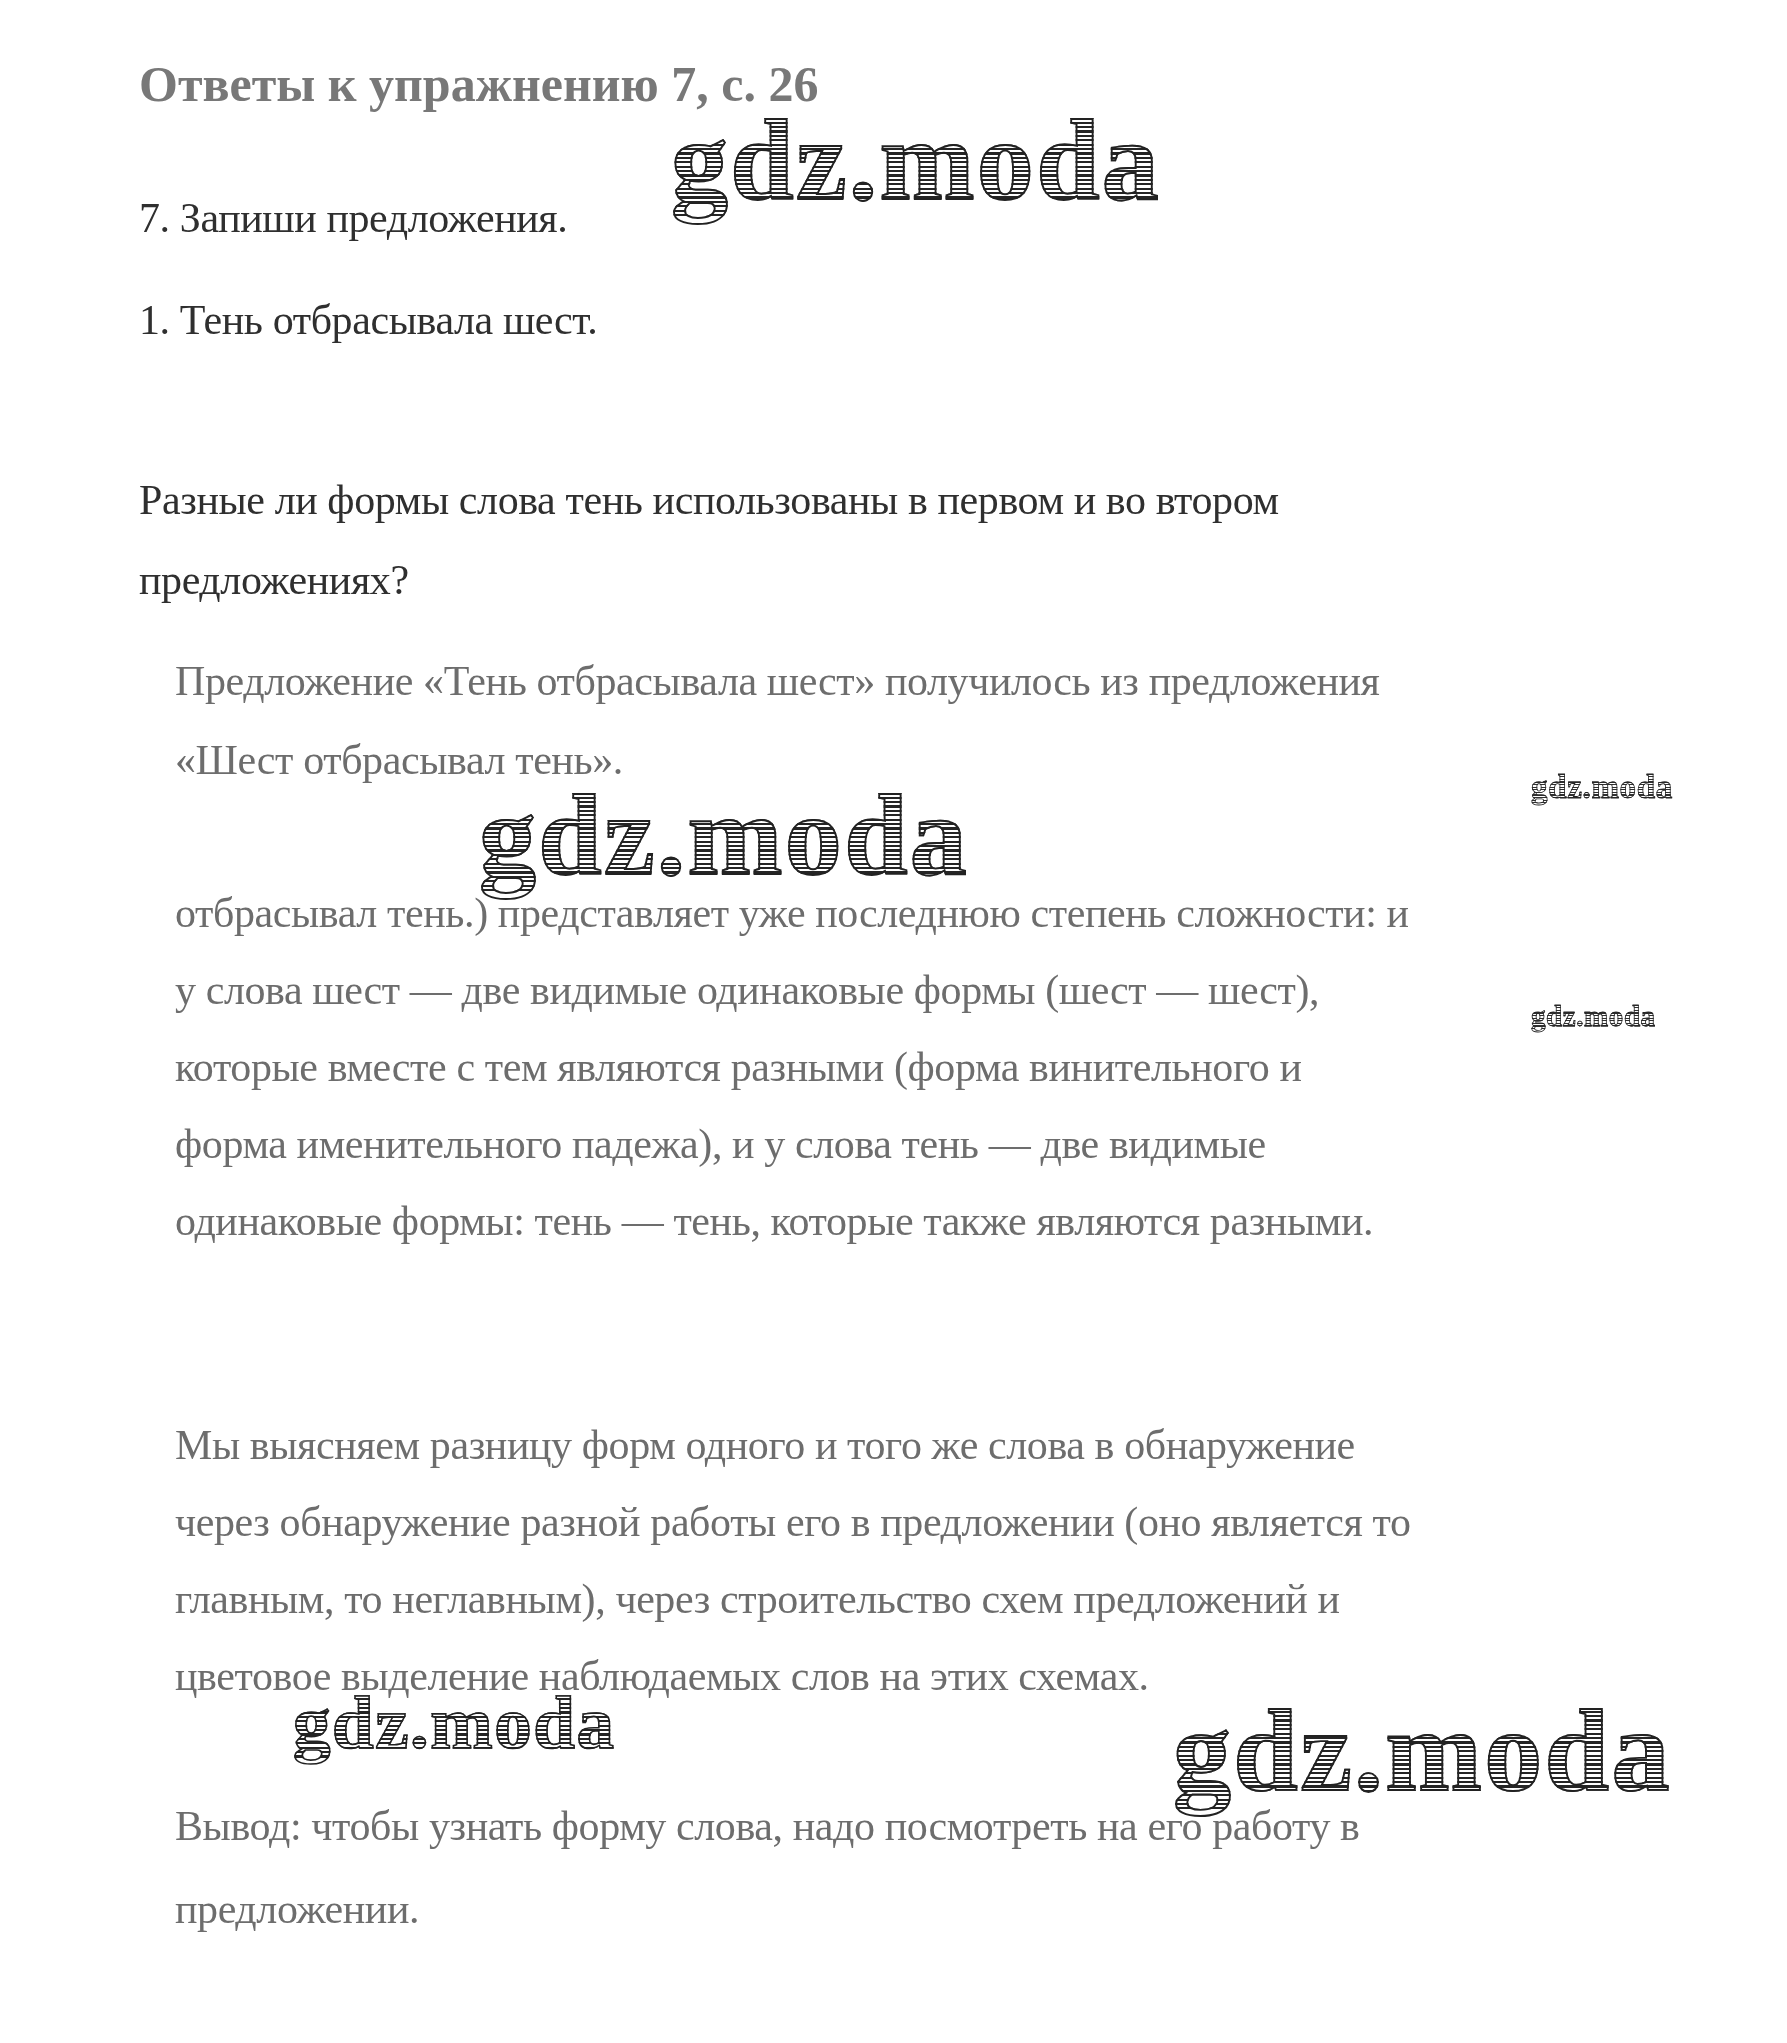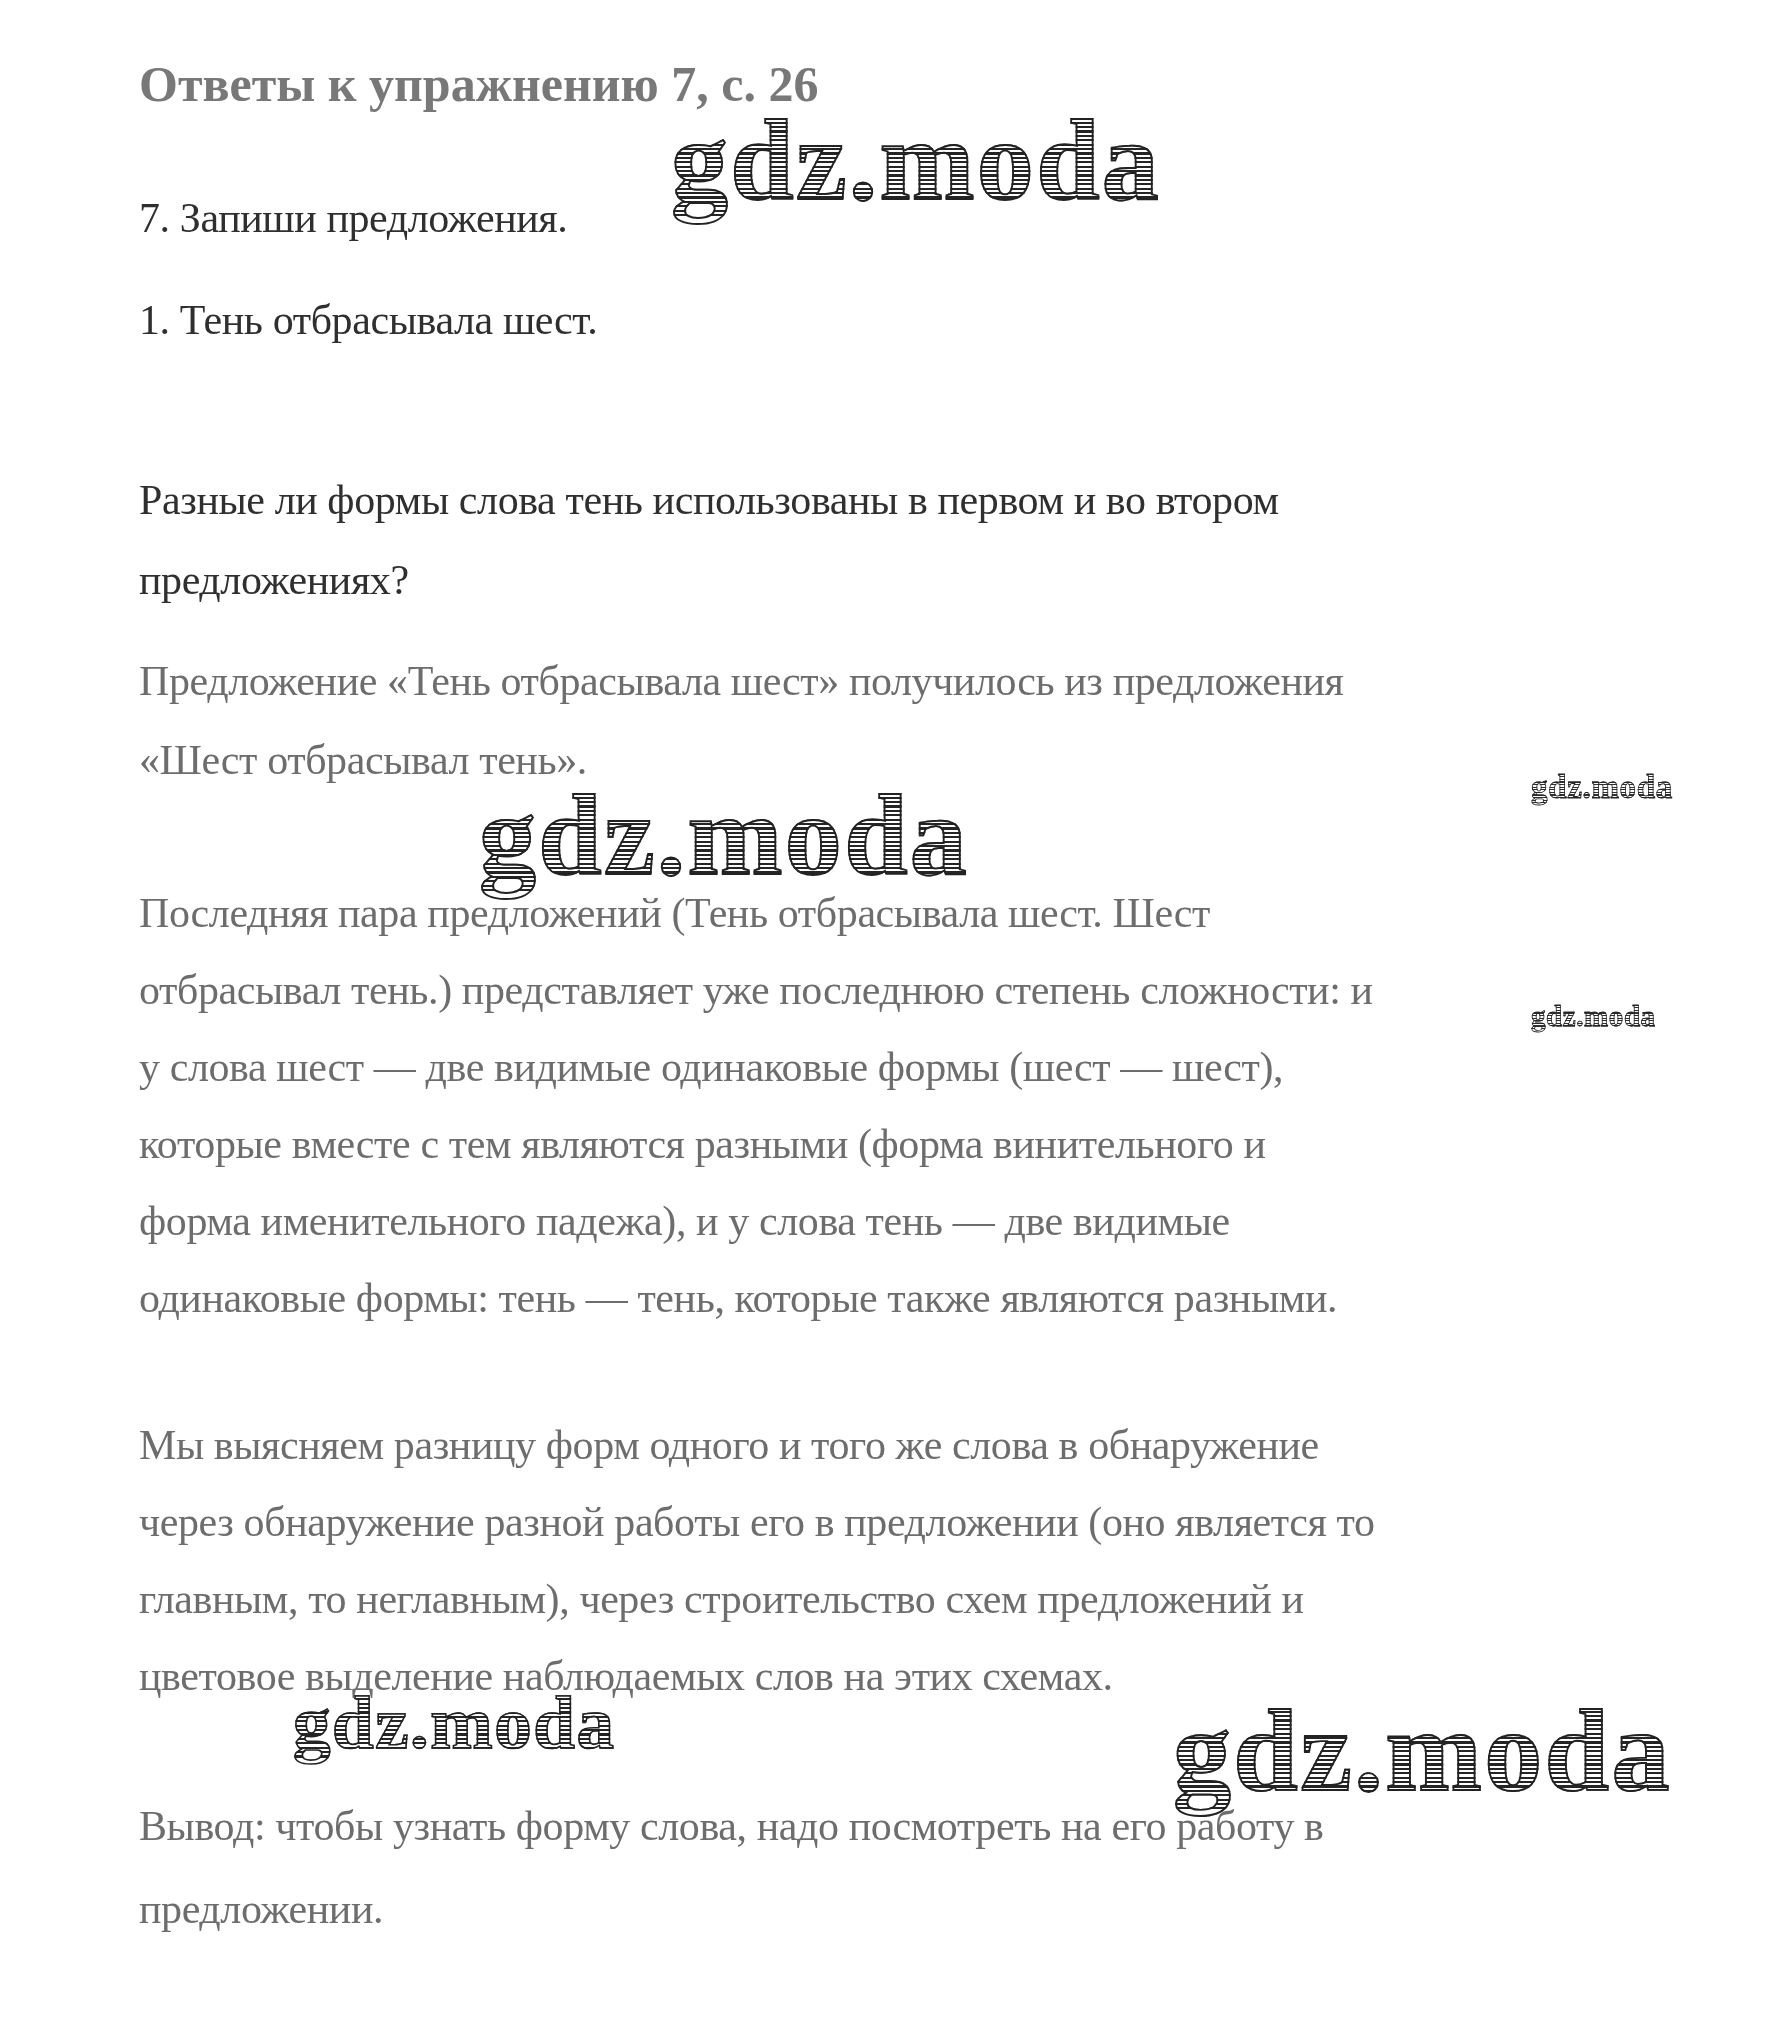--- a/index.html
+++ b/index.html
@@ -23,21 +23,21 @@
     color:var(--title-color);
     letter-spacing:0px;
     white-space:nowrap;
   }
   .line{
     font-size:42px;line-height:77px;
     letter-spacing:-0.4px;
     white-space:nowrap;
   }
   .dark .line, .dark{color:var(--dark-color);}
-  .body-gray .line{color:var(--body-color);}
+  .body-gray .line{color:var(--body-color);margin-left:36px;}
   .blk-task{left:139px;top:180px;}
   .blk-sentences{left:139px;top:282px;font-family:Liberation Serif, serif;}
   .blk-question{left:139px;top:460px;}
   .blk-question .line{line-height:80px;}
   .blk-intro{left:139px;top:642px;}
   .blk-intro .line{line-height:79px;}
   .blk-detail{left:139px;top:875px;}
   .blk-method{left:139px;top:1407px;}
   .blk-conclusion{left:139px;top:1785px;}
   .blk-conclusion .line{line-height:83px;}
@@ -107,21 +107,20 @@
   <div class="abs body-gray blk-intro">
     <div class="line">Предложение «Тень отбрасывала шест» получилось из предложения</div>
     <div class="line">«Шест отбрасывал тень».</div>
   </div>
 
   <div class="abs wm wm-small wm-side-1">gdz.moda</div>
 
   <div class="abs wm wm-big wm-mid">gdz.moda</div>
 
   <div class="abs body-gray blk-detail">
-    <div class="line">Последняя пара предложений (Тень отбрасывала шест. Шест</div>
     <div class="line">отбрасывал тень.) представляет уже последнюю степень сложности: и</div>
     <div class="line">у слова шест — две видимые одинаковые формы (шест — шест),</div>
     <div class="line">которые вместе с тем являются разными (форма винительного и</div>
     <div class="line">форма именительного падежа), и у слова тень — две видимые</div>
     <div class="line">одинаковые формы: тень — тень, которые также являются разными.</div>
   </div>
 
   <div class="abs wm wm-small wm-side-2">gdz.moda</div>
 
   <div class="abs body-gray blk-method">

